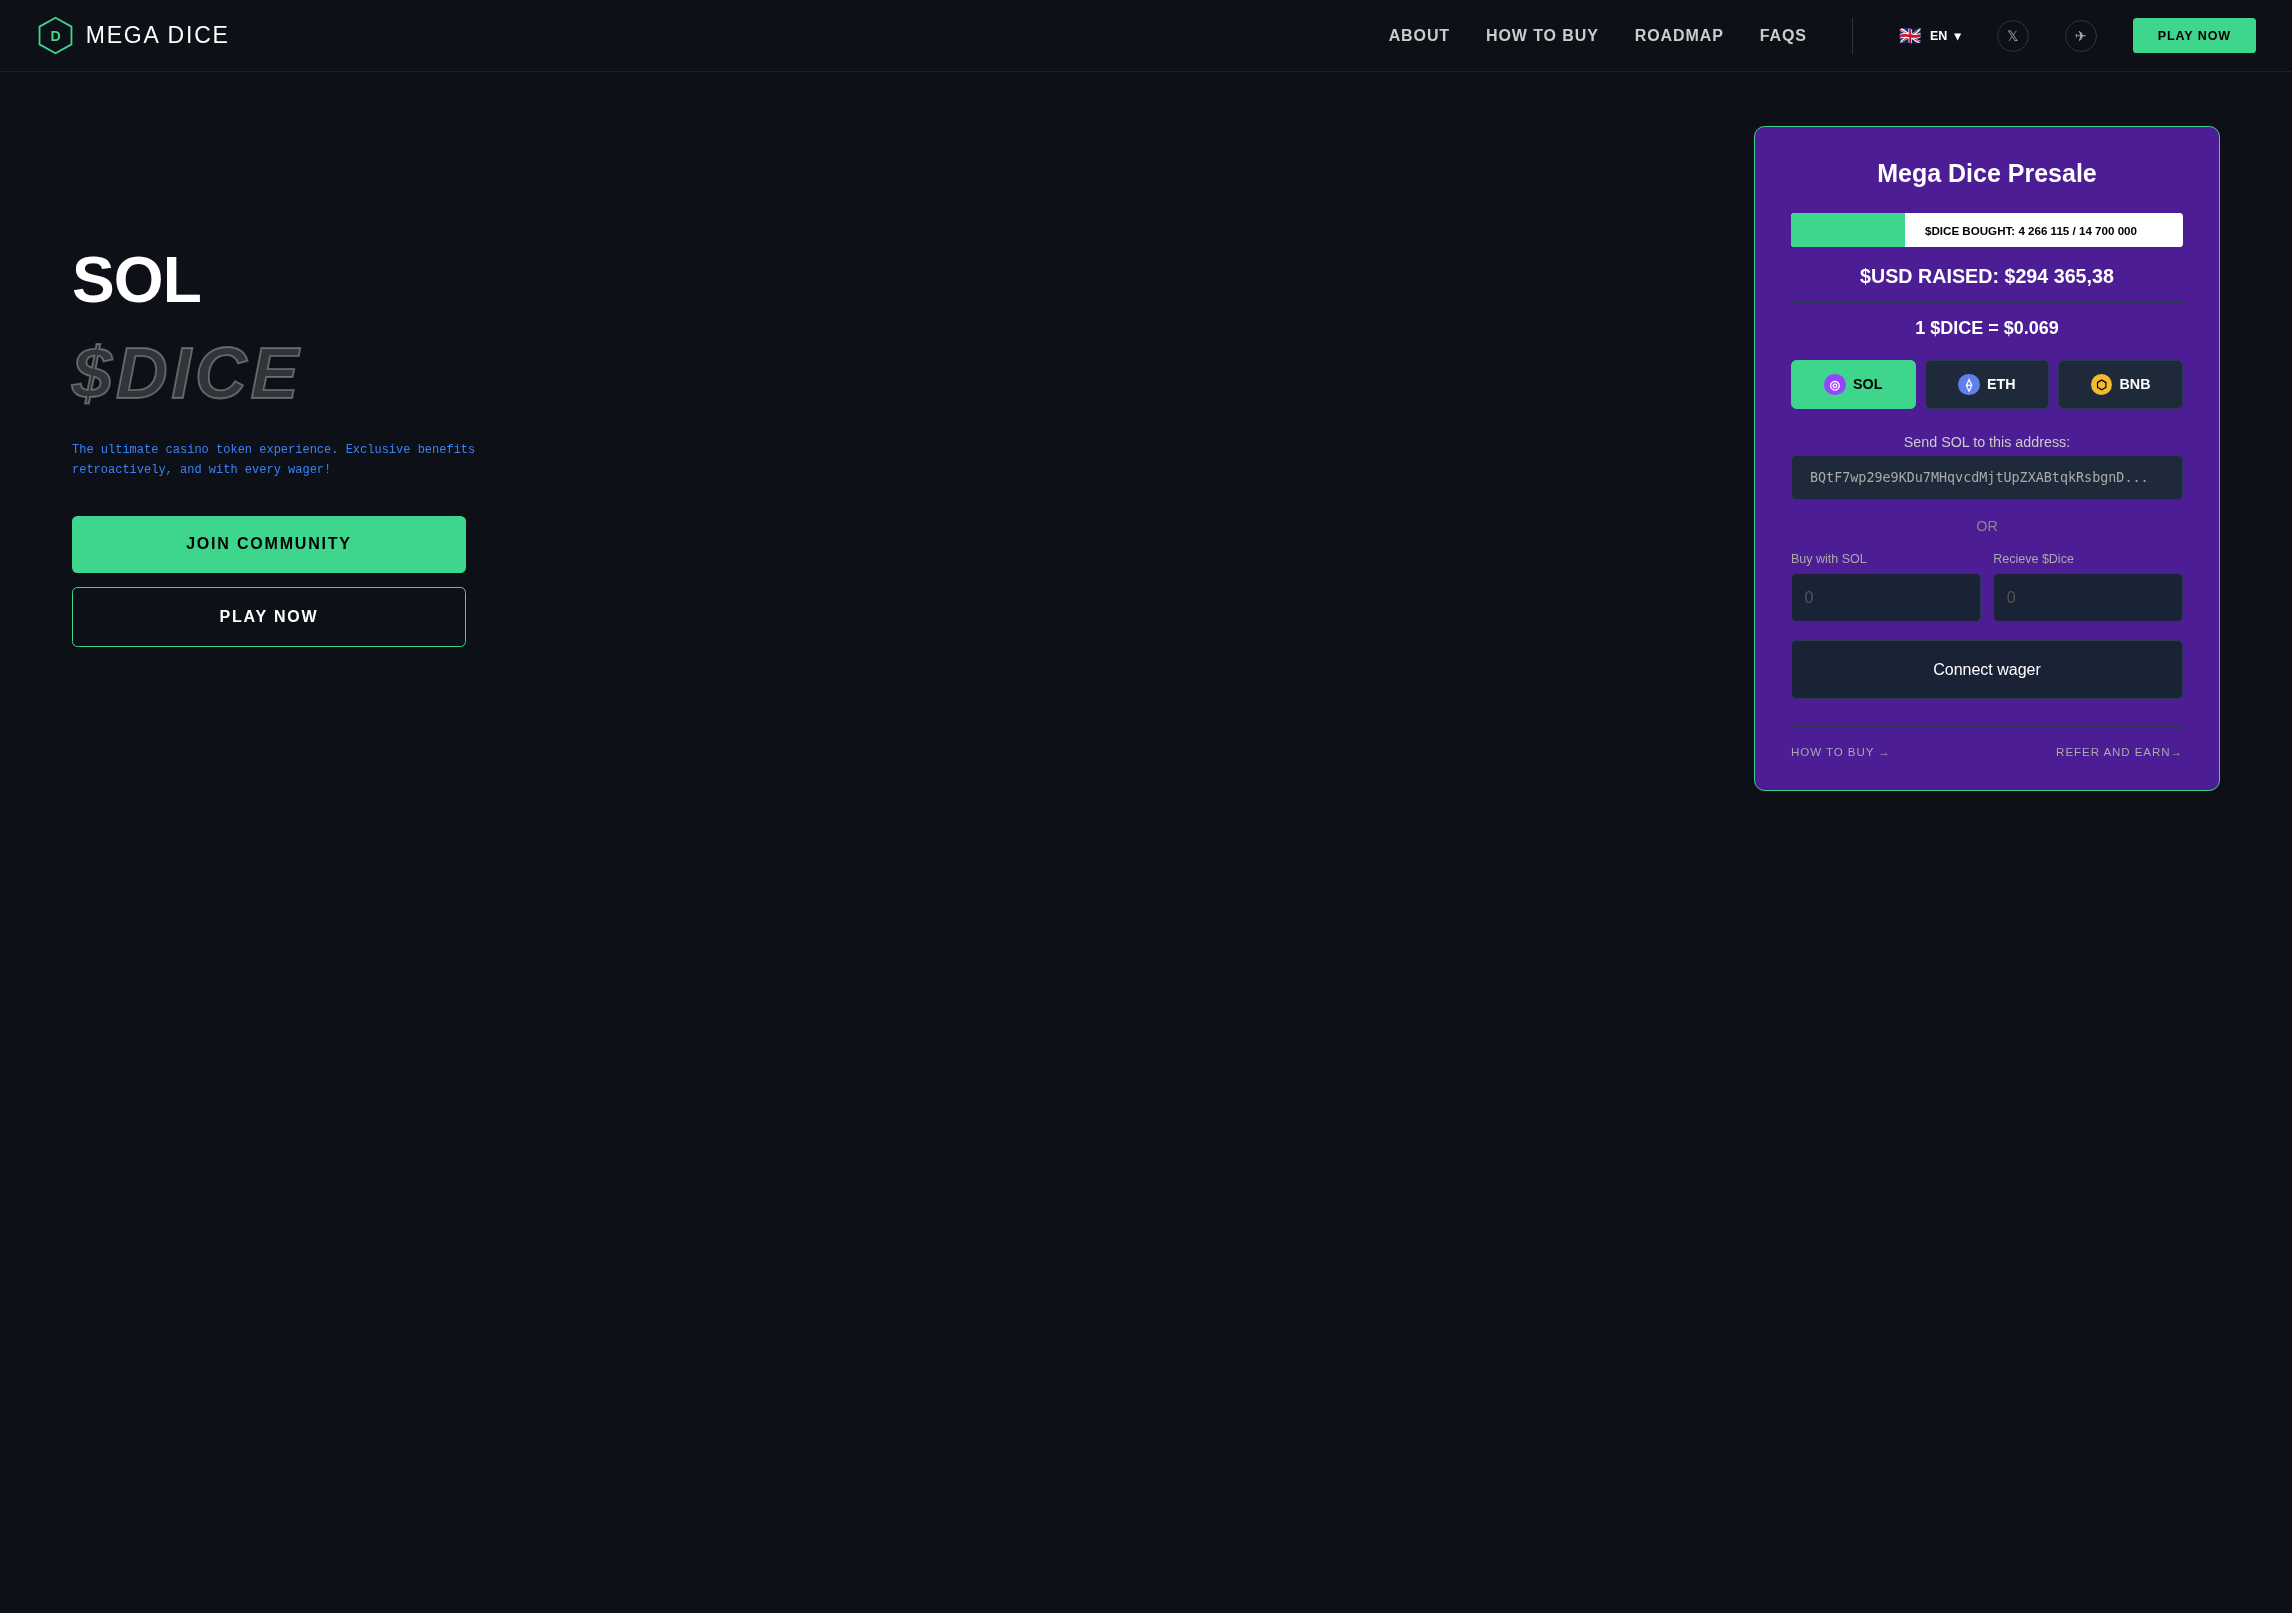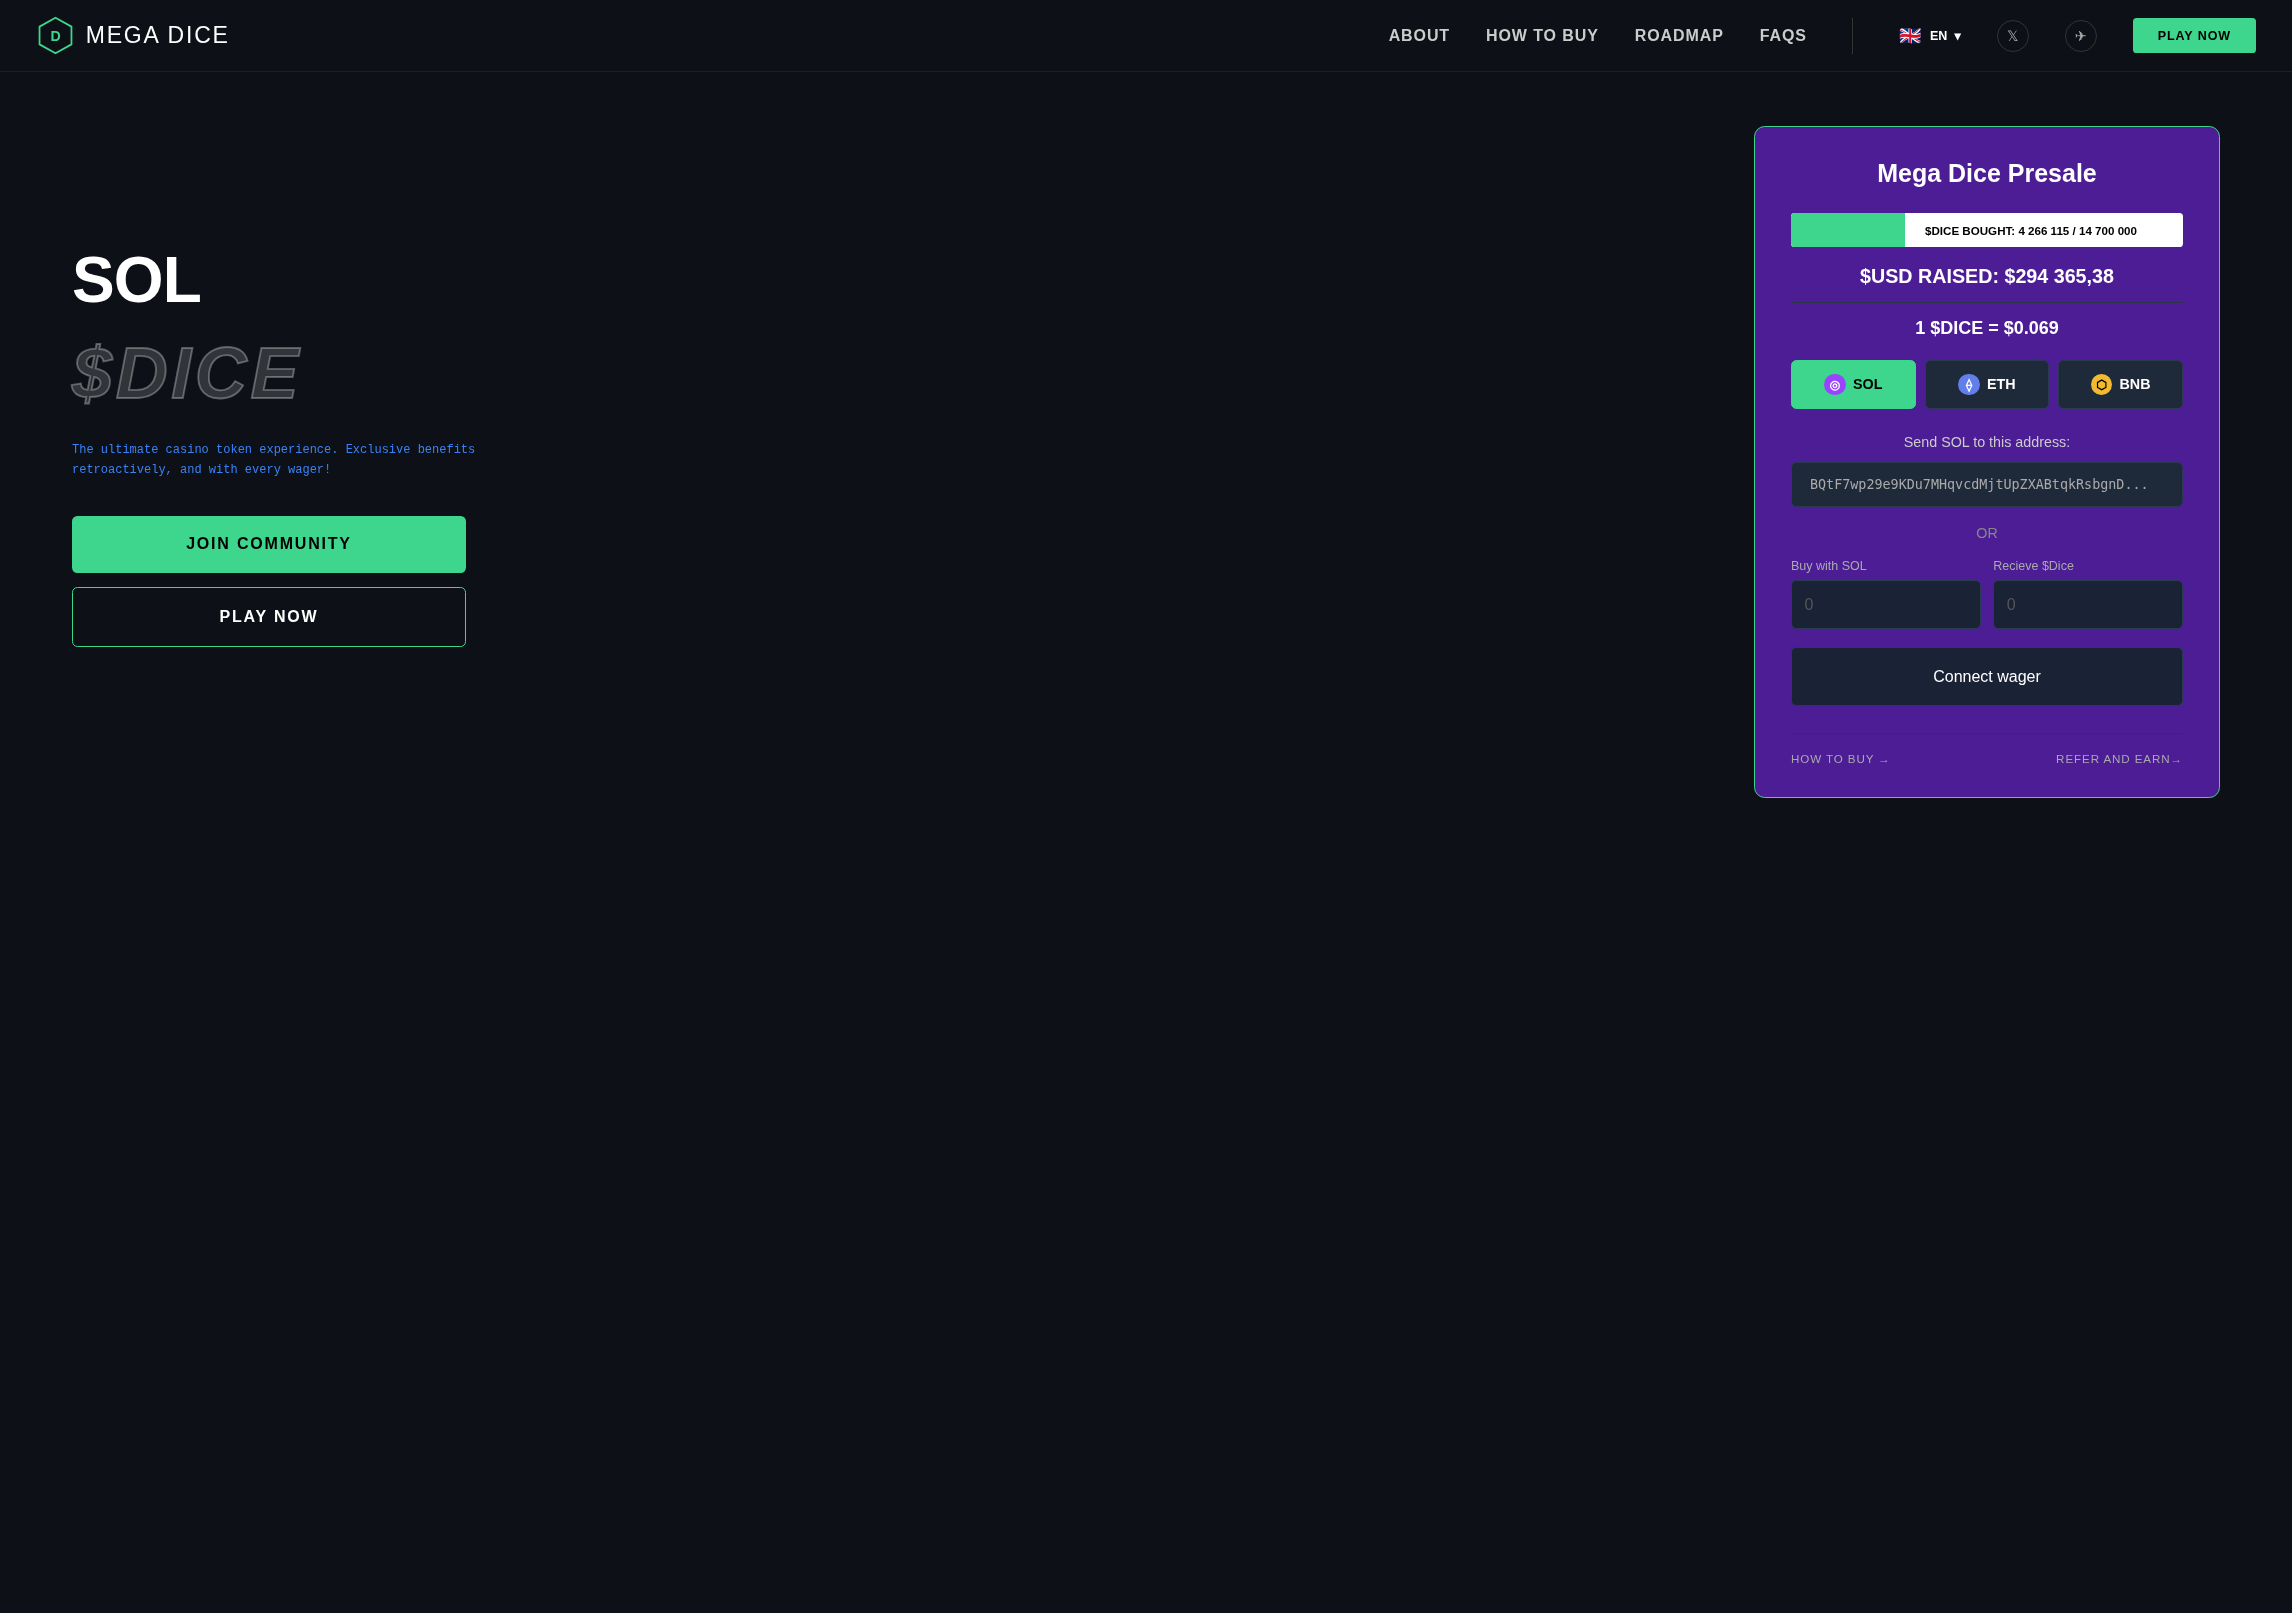--- a/index.html
+++ b/index.html
@@ -310,21 +310,21 @@
 
     .sol-icon { background-color: #9945FF; color: white; }
     .eth-icon { background-color: #627EEA; color: white; }
     .bnb-icon { background-color: #F3BA2F; color: black; }
 
     
     .address-label {
       text-align: center;
       font-size: 14.3px;
       color: #cccccc;
-      margin-bottom: 12px;
+      margin-bottom: 5px;
     }
 
     .address-box {
       background-color: #1e2a3a;
       border: 0.9px solid #2a3a50;
       border-radius: 5.4px;
       padding: 14.3px 18px;
       font-size: 13.4px;
       color: #aaaaaa;
       font-family: monospace;

